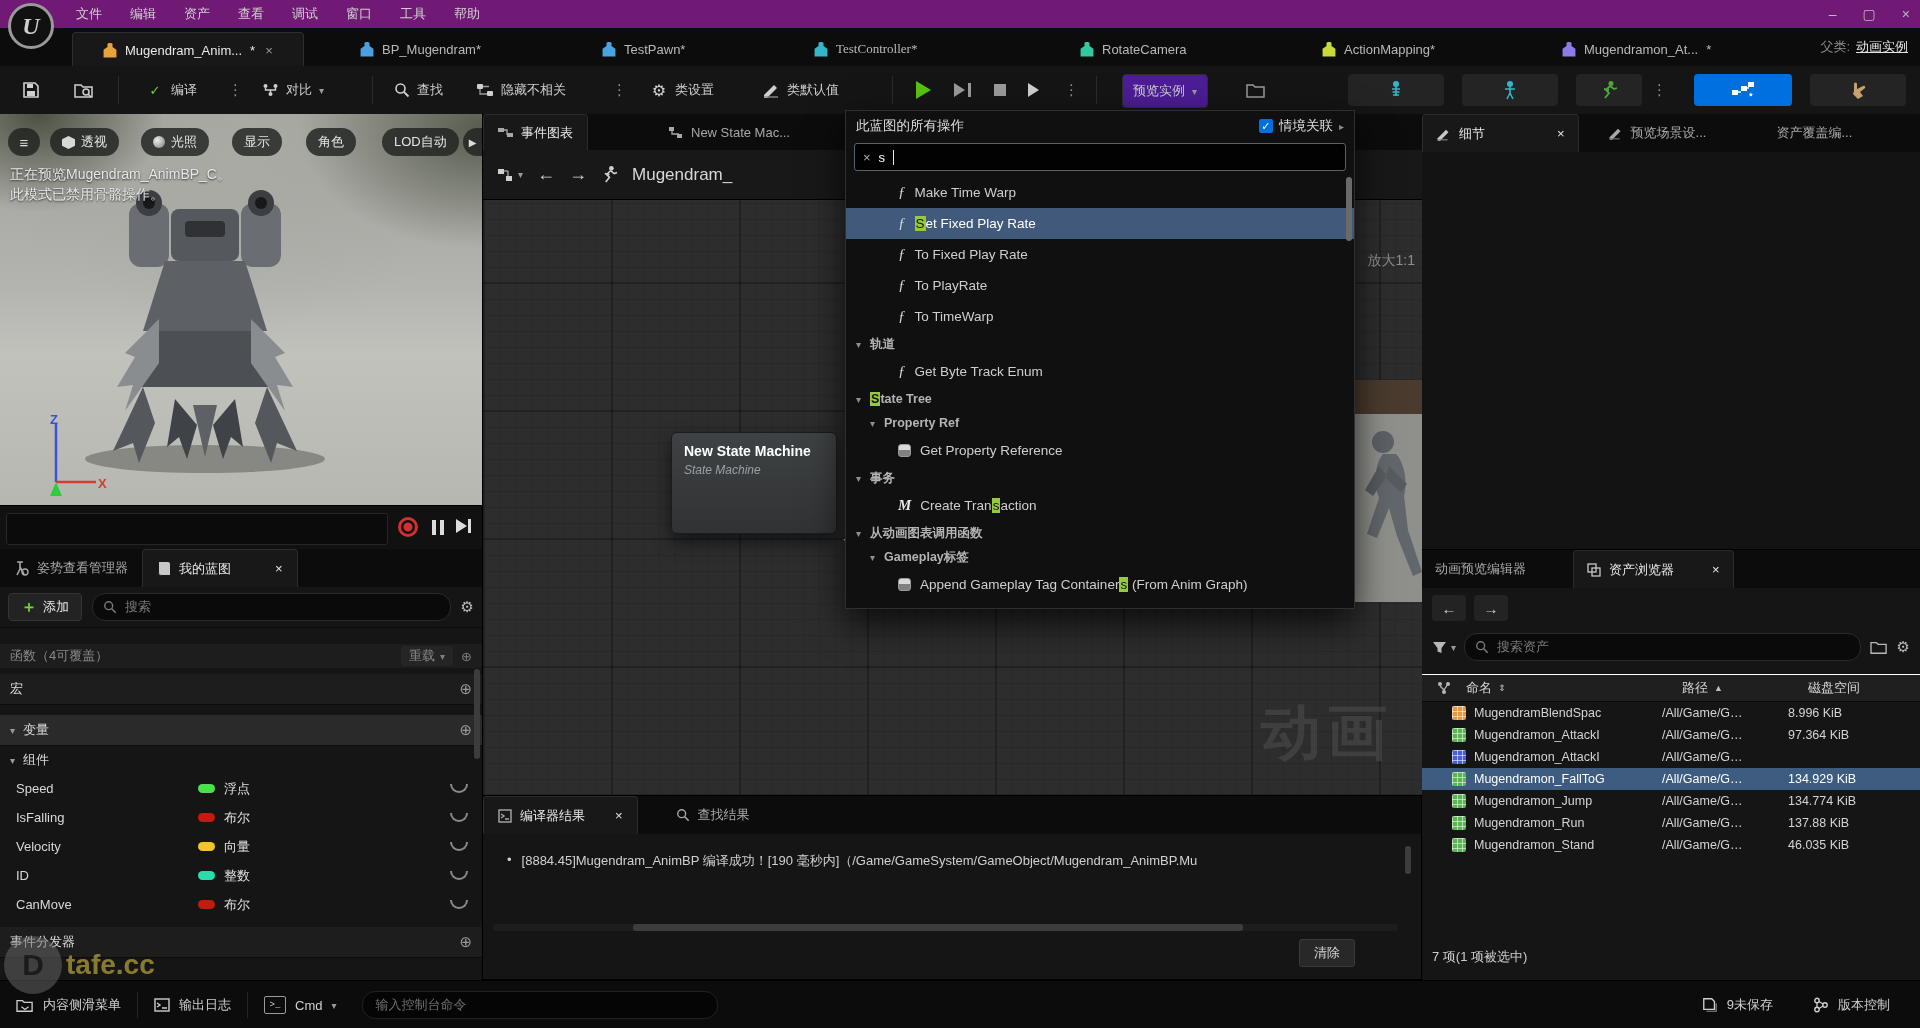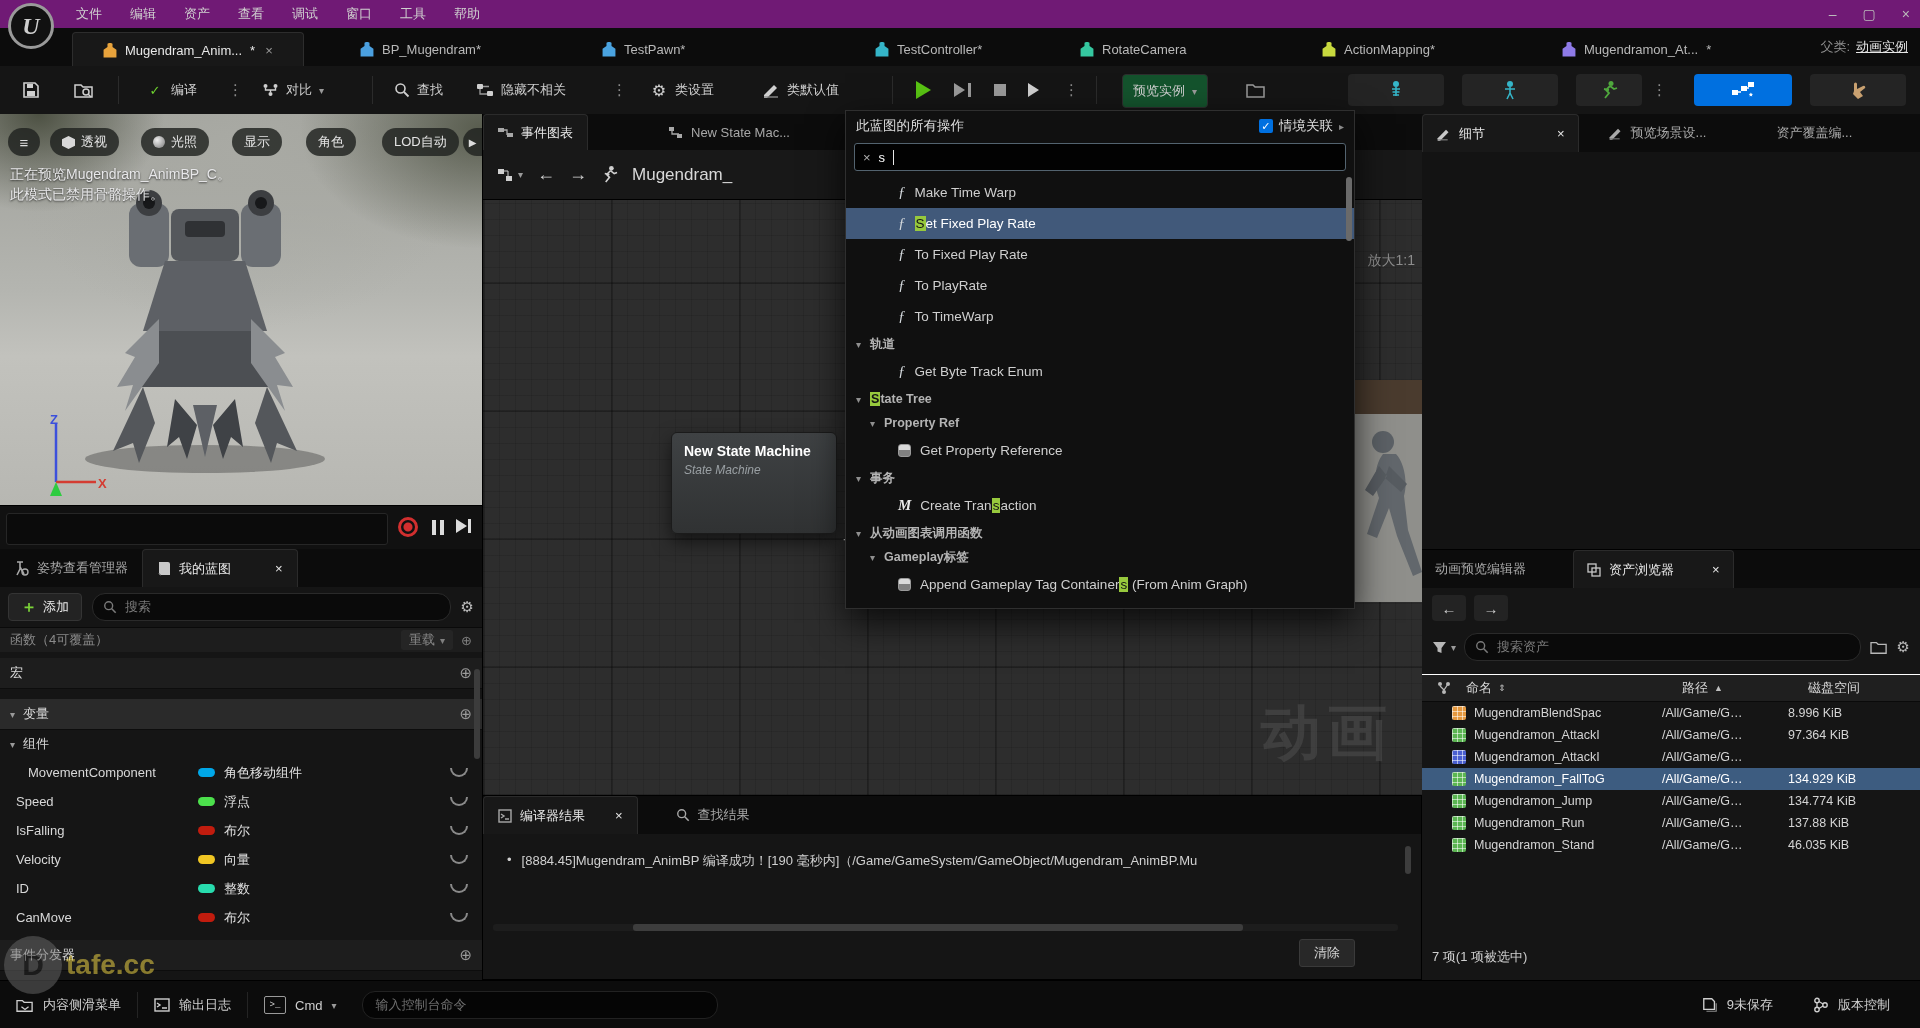--- a/index.html
+++ b/index.html
@@ -31,21 +31,21 @@
   .tsep{position:absolute;top:10px;width:1px;height:28px;background:#2b2b2b;}
   .dots{color:#8a8a8a;font-size:15px;letter-spacing:1px;}
   .chev{color:#9a9a9a;font-size:10px;}
   .greencheck{color:#6ed32f;font-weight:bold;}
   .icon-box{width:18px;height:18px;display:inline-flex;align-items:center;justify-content:center;}
   .play-tri{width:0;height:0;border-left:15px solid #58c313;border-top:9px solid transparent;border-bottom:9px solid transparent;}
   .step-tri{width:0;height:0;border-left:11px solid #9a9a9a;border-top:7px solid transparent;border-bottom:7px solid transparent;}
   .step-bar{width:3px;height:14px;background:#9a9a9a;margin-left:2px;}
   .stop-sq{width:12px;height:12px;background:#9a9a9a;}
   .skip-tri{width:0;height:0;border-left:11px solid #cfcfcf;border-top:7px solid transparent;border-bottom:7px solid transparent;}
-  .darkbtn{background:#14532d;border:1px solid #2e2e2e;border-radius:4px;padding:0 10px;}
+  .darkbtn{background:#4c1d95;border:1px solid #2e2e2e;border-radius:4px;padding:0 10px;}
   .graybtn{background:#242424;border-radius:4px;justify-content:center;}
   .bluebtn{background:#0070e0;border-radius:4px;justify-content:center;color:#fff;}
   
   #viewport{left:0;top:114px;width:482px;height:391px;overflow:hidden;background:
      radial-gradient(180px 140px at 8% 0%,#4d5143 0%,rgba(77,81,67,0) 70%),
      radial-gradient(260px 170px at 100% 4%,#585c4e 0%,rgba(88,92,78,0) 70%),
      radial-gradient(300px 220px at 50% 10%,#a9aaa4 0%,rgba(169,170,164,0) 80%),
      linear-gradient(#9fa09a 0%,#b4b5b0 45%,#c2c2bd 62%,#b7b7b2 100%);}
   .vp-pill{position:absolute;top:14px;height:28px;border-radius:14px;background:rgba(32,34,32,.82);
      display:flex;align-items:center;gap:6px;padding:0 12px;color:#e4e4e4;font-size:13px;}
@@ -67,21 +67,21 @@
   #addrow{height:40px;display:flex;align-items:center;gap:10px;padding:0 8px;border-bottom:1px solid #0a0a0a;}
   #addbtn{height:26px;background:#232323;border:1px solid #343434;border-radius:4px;display:flex;align-items:center;gap:6px;padding:0 12px;color:#e8e8e8;}
   #addbtn .plus{color:#7bd338;font-size:16px;font-weight:bold;}
   #bp-search{flex:1;height:26px;background:#0a0a0a;border:1px solid #2a2a2a;border-radius:13px;display:flex;align-items:center;gap:8px;padding:0 10px;color:#7a7a7a;}
   .sec-row{height:30px;display:flex;align-items:center;padding:0 10px;border-bottom:1px solid #0d0d0d;background:#1d1d1d;color:#dcdcdc;}
   .sec-row .plus-circle{margin-left:auto;color:#9a9a9a;font-size:15px;}
   .var-row{height:29px;display:flex;align-items:center;padding:0 14px 0 28px;color:#d8d8d8;}
   .var-pill{width:17px;height:9px;border-radius:5px;margin-right:9px;}
   .var-type{color:#e0e0e0;}
   .var-eye{margin-left:auto;width:14px;height:7px;border:2px solid #8a8a8a;border-top:none;border-radius:0 0 9px 9px;}
-  #funcs-row{height:24px;background:#202020;opacity:.8;display:flex;align-items:center;padding:0 10px;color:#a6a6a6;overflow:hidden;}
+  #funcs-row{height:24px;background:#202020;opacity:.8;display:flex;align-items:center;padding:0 10px;color:#a6a6a6;overflow:hidden;margin-top:16px;}
   #funcs-row .ovr{margin-left:auto;background:#2a2a2a;border-radius:3px;padding:1px 8px;display:flex;gap:5px;align-items:center;}
   #lp-scroll{position:absolute;right:2px;top:120px;width:6px;height:90px;background:#3c3c3c;border-radius:3px;}
   
   #graphcol{left:482px;top:114px;width:940px;height:681px;background:#1a1a1a;border-left:1px solid #000;border-right:1px solid #000;}
   #graphtabs{height:36px;background:#0c0c0c;display:flex;}
   .gtab{display:flex;align-items:center;gap:8px;padding:8px 14px;color:#a8a8a8;}
   .gtab.active{background:#181818;color:#e8e8e8;border-radius:4px 4px 0 0;border:1px solid #2b2b2b;border-bottom:none;}
   #breadcrumb{height:49px;background:#181818;display:flex;align-items:center;gap:14px;padding:0 14px;border-bottom:1px solid #000;}
   #breadcrumb .navarrow{font-size:18px;color:#cfcfcf;}
   #bc-title{font-size:17px;color:#d8d8d8;}
@@ -199,21 +199,21 @@
     <span class="close">×</span>
   </div>
   <div class="doctab" style="left:330px;">
     <span class="tabicon" style="background-color: rgb(75, 160, 224);"></span>
     <span>BP_Mugendram*</span>
   </div>
   <div class="doctab" style="left:572px;">
     <span class="tabicon" style="background-color: rgb(74, 163, 224);"></span>
     <span>TestPawn*</span>
   </div>
-  <div class="doctab" style="left:845px;">
+  <div class="doctab" style="left:784px;font-family:Liberation Serif, serif;">
     <span class="tabicon" style="background-color: rgb(53, 181, 200);"></span>
     <span>TestController*</span>
   </div>
   <div class="doctab" style="left:1050px;">
     <span class="tabicon" style="background-color: rgb(53, 200, 160);"></span>
     <span>RotateCamera</span>
   </div>
   <div class="doctab" style="left:1292px;">
     <span class="tabicon" style="background-color: rgb(200, 217, 62);"></span>
     <span>ActionMapping*</span>
@@ -467,26 +467,20 @@
   </div>
   <div class="sec-row" style="margin-top:10px;background:#2a2a2a;">
     <span class="chev" style="margin-right:8px;">▾</span>
     <span>变量</span>
     <span class="plus-circle">⊕</span>
   </div>
   <div style="height:28px;display:flex;align-items:center;padding:0 10px;color:#d8d8d8;">
     <span class="chev" style="margin-right:8px;">▾</span>
     <span>组件</span>
   </div>
-  <div class="var-row">
-    <span style="width:170px;">MovementComponent</span>
-    <span class="var-pill" style="background-color: rgb(0, 167, 232);"></span>
-    <span class="var-type">角色移动组件</span>
-    <span class="var-eye"></span>
-  </div>
   <div class="var-row" style="padding-left:16px;">
     <span style="width:182px;">Speed</span>
     <span class="var-pill" style="background-color: rgb(76, 224, 76);"></span>
     <span class="var-type">浮点</span>
     <span class="var-eye"></span>
   </div>
   <div class="var-row" style="padding-left:16px;">
     <span style="width:182px;">IsFalling</span>
     <span class="var-pill" style="background-color: rgb(193, 28, 14);"></span>
     <span class="var-type">布尔</span>

